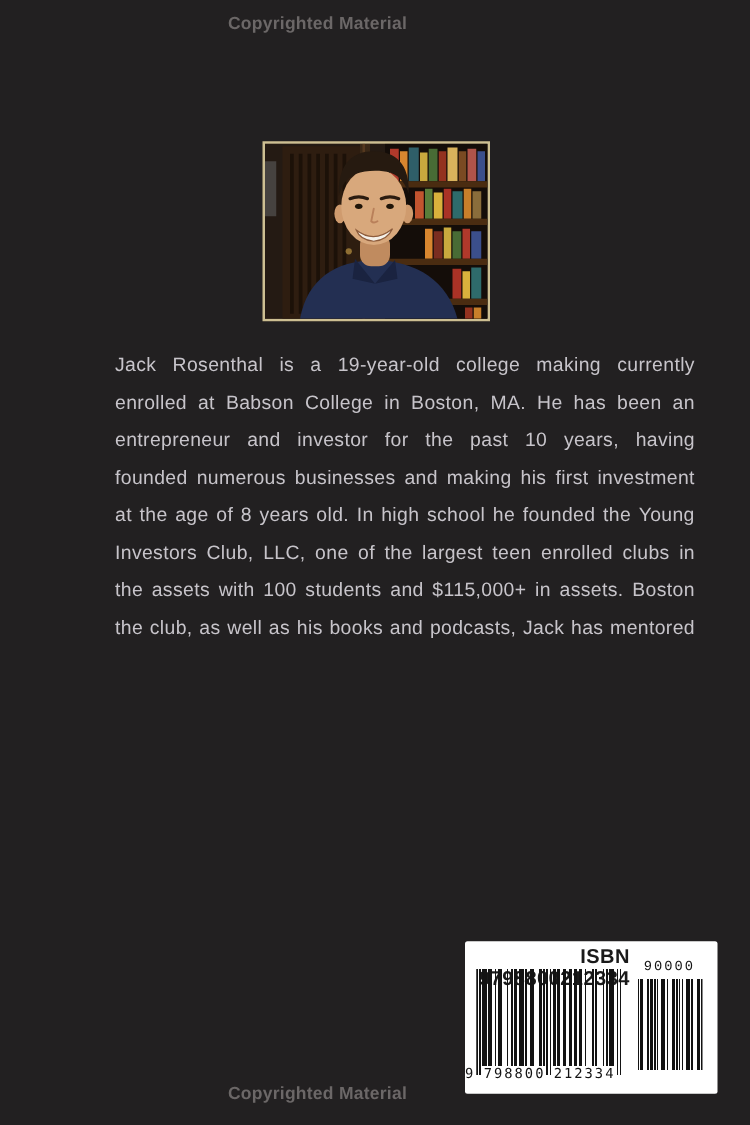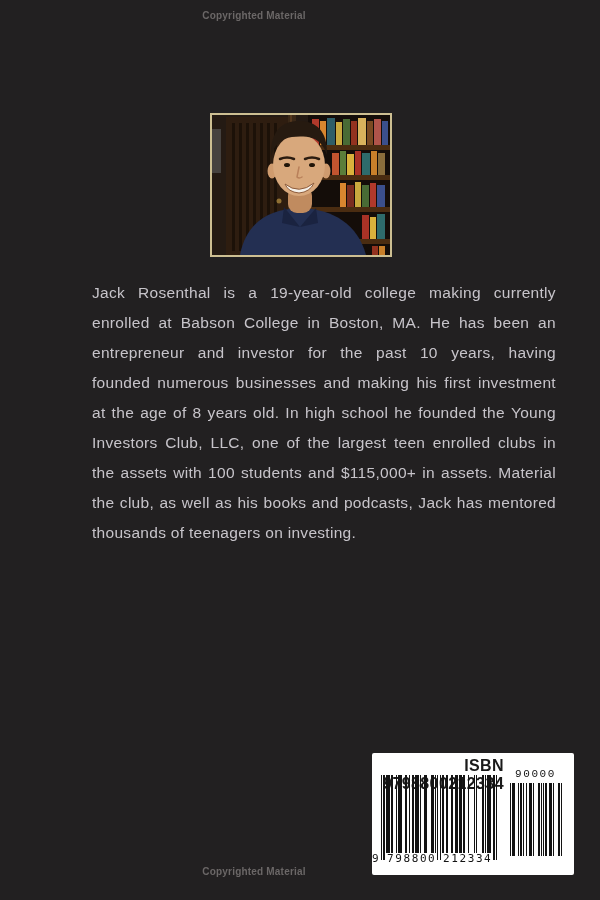--- a/index.html
+++ b/index.html
@@ -9,21 +9,21 @@
     background: var(--background, #222021);
   }
   .cover {
     position: relative; width: 600px; height: 900px;
     background: var(--background, #222021);
     overflow: hidden;
   }
   .copyright {
     position: absolute; left: 0; width: 508px;
     text-align: center;
-    font-size: 10px; font-weight: 700; letter-spacing: 0.2px;
+    font-size: 14px; font-weight: 700; letter-spacing: 0.2px;
     color: var(--copyright-text, #6b6767);
   }
   .copyright.top { top: 10px; }
   .copyright.bottom { top: 866px; }
 
   .photo {
     position: absolute; left: 210px; top: 113px;
     width: 182px; height: 144px;
     box-sizing: border-box;
     border: 2px solid var(--photo-border, #cdbf92);
@@ -232,37 +232,36 @@
     <div class="bio-line justify">
         <span>the</span>
         <span>assets</span>
         <span>with</span>
         <span>100</span>
         <span>students</span>
         <span>and</span>
         <span>$115,000+</span>
         <span>in</span>
         <span>assets.</span>
-        <span>Material</span>
+        <span>Boston</span>
       </div>
     <div class="bio-line justify">
         <span>the</span>
         <span>club,</span>
         <span>as</span>
         <span>well</span>
         <span>as</span>
         <span>his</span>
         <span>books</span>
         <span>and</span>
         <span>podcasts,</span>
         <span>Jack</span>
         <span>has</span>
         <span>mentored</span>
       </div>
-    <div class="bio-line last">thousands of teenagers on investing.</div>
   </div>
 
   <div class="barcode-box">
     <div class="isbn">ISBN 9798800212334</div>
     <svg class="ean13" preserveAspectRatio="none" shape-rendering="crispEdges" viewBox="0 0 95 85">
         <rect x="0" y="0" width="1" height="85" fill="#131313"></rect>
         <rect x="2" y="0" width="1" height="85" fill="#131313"></rect>
         <rect x="4" y="0" width="3" height="78" fill="#131313"></rect>
         <rect x="8" y="0" width="2" height="78" fill="#131313"></rect>
         <rect x="12" y="0" width="1" height="78" fill="#131313"></rect>

